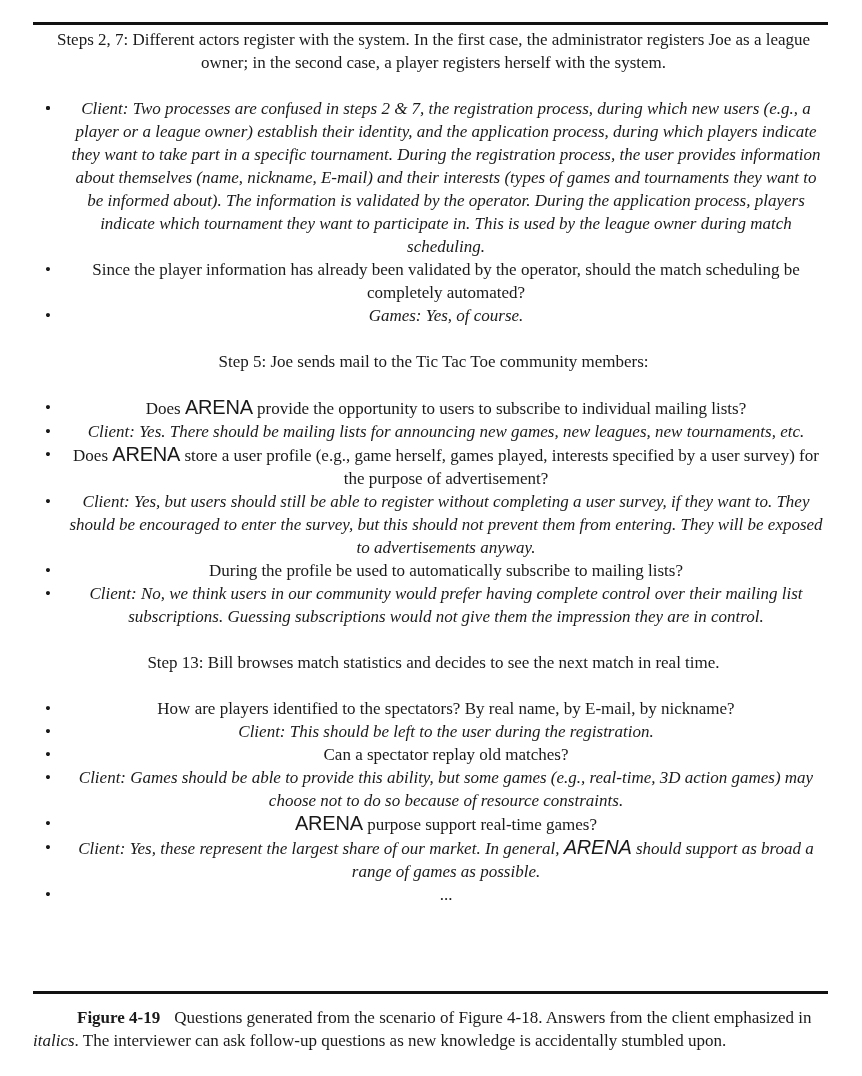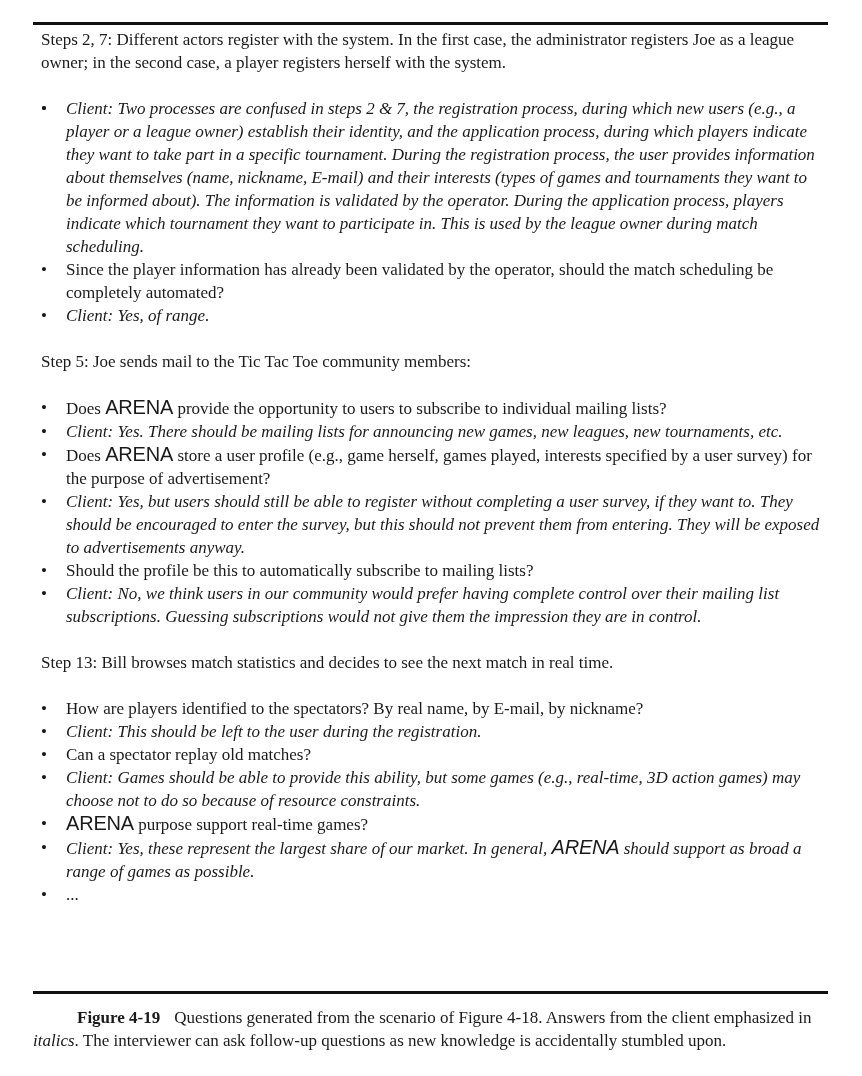--- a/index.html
+++ b/index.html
@@ -6,21 +6,21 @@
   body {
     width: 862px; height: 1076px; position: relative; overflow: hidden;
     font-family: "Liberation Serif", "DejaVu Serif", serif;
     color: #1a1a1a;
     font-size: 17px;
     line-height: 23px;
   }
   .rule { position: absolute; left: 33px; width: 795px; background: #111; }
   .rule.top { top: 22px; height: 3px; }
   .rule.bottom { top: 991px; height: 3px; }
-  .content { position: absolute; left: 41px; top: 28px; width: 785px; }
+  .content { position: absolute; left: 41px; top: 28px; width: 785px; text-align: center; }
   .para { margin: 0; }
   .section { margin-bottom: 0; }
   .sec-heading { margin: 0 0 23px 0; }
   ul.qa { list-style: none; margin: 0 0 23px 0; padding: 0; }
   ul.qa li { position: relative; padding-left: 25px; }
   ul.qa li .bullet { position: absolute; left: 0; top: 0; width: 14px; }
   ul.qa li.client .text { font-style: italic; margin-top: 20px; }
   .arena { font-family: "Liberation Sans", "DejaVu Sans", sans-serif; font-size: 20px; letter-spacing: -0.2px; }
   .caption { position: absolute; left: 33px; top: 1006px; width: 800px; }
   .caption .fig-label { font-weight: bold; margin-right: 14px; margin-left: 44px; }
@@ -31,31 +31,31 @@
 
 <div class="rule top"></div>
 
 <div class="content">
   <div class="section">
     <p class="para sec-heading">Steps 2, 7: Different actors register with the system. In the first case, the administrator registers Joe as a league owner; in the second case, a player registers herself with the system.</p>
     <ul class="qa">
         <li class="question"><span class="bullet">•</span></li>
         <li class="client"><span class="bullet">•</span><span class="text"><span>Client: Two processes are confused in steps 2 &amp; 7, the registration process, during which new users (e.g., a player or a league owner) establish their identity, and the application process, during which players indicate they want to take part in a specific tournament. During the registration process, the user provides information about themselves (name, nickname, E-mail) and their interests (types of games and tournaments they want to be informed about). The information is validated by the operator. During the application process, players indicate which tournament they want to participate in. This is used by the league owner during match scheduling.</span></span></li>
         <li class="question"><span class="bullet">•</span><span class="text"><span>Since the player information has already been validated by the operator, should the match scheduling be completely automated?</span></span></li>
-        <li class="client"><span class="bullet">•</span><span class="text"><span>Client: Yes, of range.</span></span></li>
+        <li class="client"><span class="bullet">•</span><span class="text"><span>Games: Yes, of course.</span></span></li>
       </ul>
   </div>
   <div class="section">
     <p class="para sec-heading">Step 5: Joe sends mail to the Tic Tac Toe community members:</p>
     <ul class="qa">
         <li class="question"><span class="bullet">•</span><span class="text"><span>Does </span><span class="arena">ARENA</span><span> provide the opportunity to users to subscribe to individual mailing lists?</span></span></li>
         <li class="client"><span class="bullet">•</span><span class="text"><span>Client: Yes. There should be mailing lists for announcing new games, new leagues, new tournaments, etc.</span></span></li>
         <li class="question"><span class="bullet">•</span><span class="text"><span>Does </span><span class="arena">ARENA</span><span> store a user profile (e.g., game herself, games played, interests specified by a user survey) for the purpose of advertisement?</span></span></li>
         <li class="client"><span class="bullet">•</span><span class="text"><span>Client: Yes, but users should still be able to register without completing a user survey, if they want to. They should be encouraged to enter the survey, but this should not prevent them from entering. They will be exposed to advertisements anyway.</span></span></li>
-        <li class="question"><span class="bullet">•</span><span class="text"><span>Should the profile be this to automatically subscribe to mailing lists?</span></span></li>
+        <li class="question"><span class="bullet">•</span><span class="text"><span>During the profile be used to automatically subscribe to mailing lists?</span></span></li>
         <li class="client"><span class="bullet">•</span><span class="text"><span>Client: No, we think users in our community would prefer having complete control over their mailing list subscriptions. Guessing subscriptions would not give them the impression they are in control.</span></span></li>
       </ul>
   </div>
   <div class="section">
     <p class="para sec-heading">Step 13: Bill browses match statistics and decides to see the next match in real time.</p>
     <ul class="qa">
         <li class="question"><span class="bullet">•</span><span class="text"><span>How are players identified to the spectators? By real name, by E-mail, by nickname?</span></span></li>
         <li class="client"><span class="bullet">•</span><span class="text"><span>Client: This should be left to the user during the registration.</span></span></li>
         <li class="question"><span class="bullet">•</span><span class="text"><span>Can a spectator replay old matches?</span></span></li>
         <li class="client"><span class="bullet">•</span><span class="text"><span>Client: Games should be able to provide this ability, but some games (e.g., real-time, 3D action games) may choose not to do so because of resource constraints.</span></span></li>

